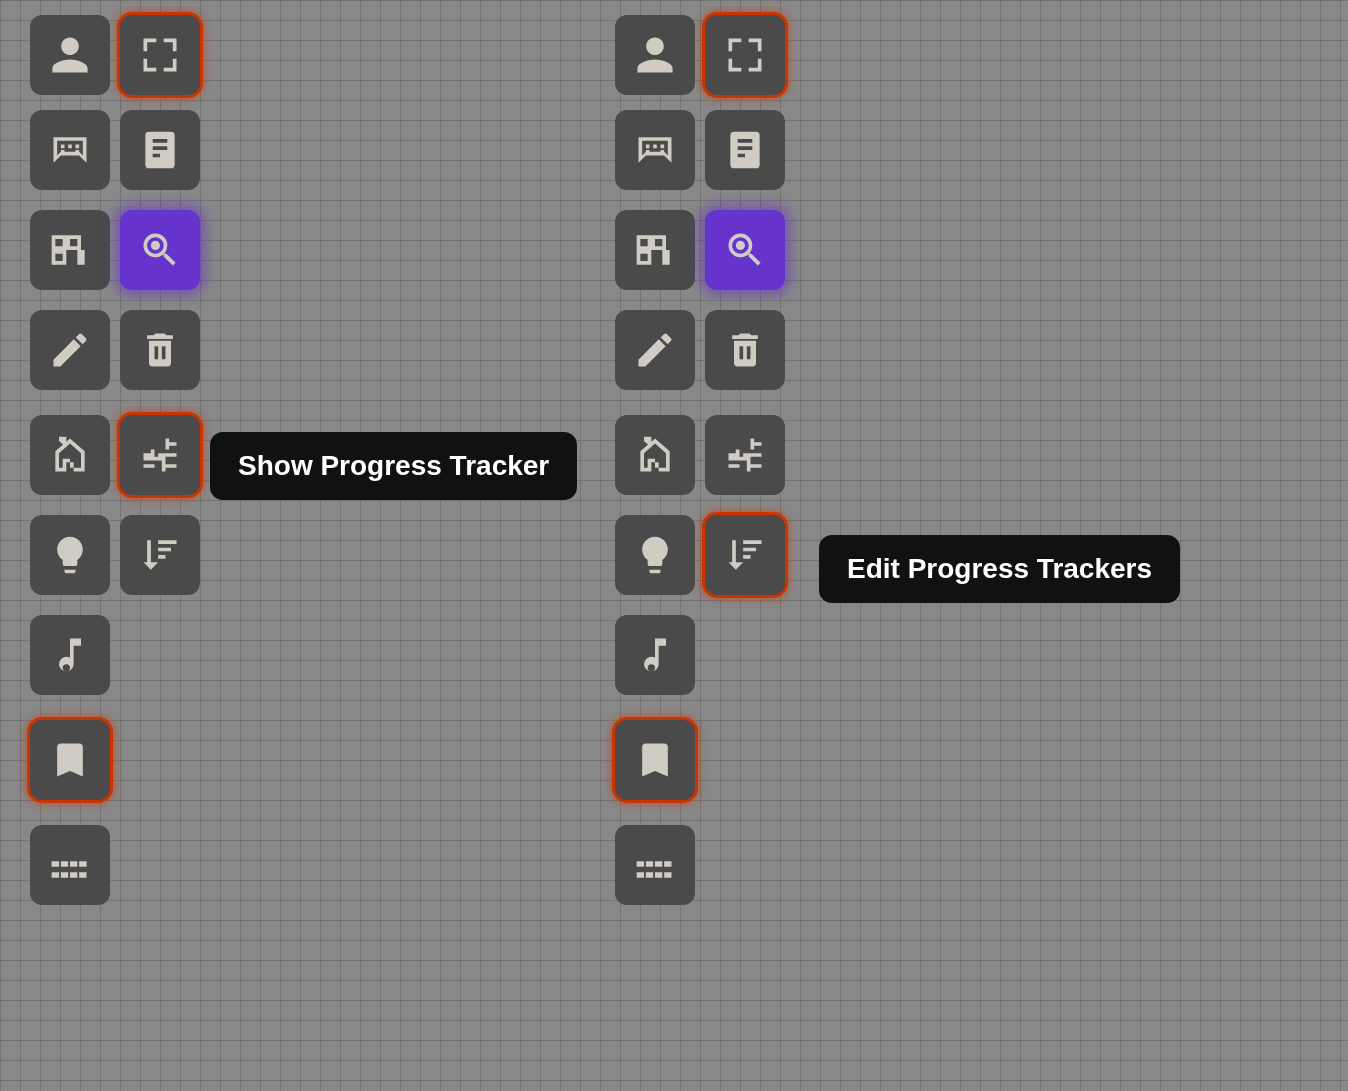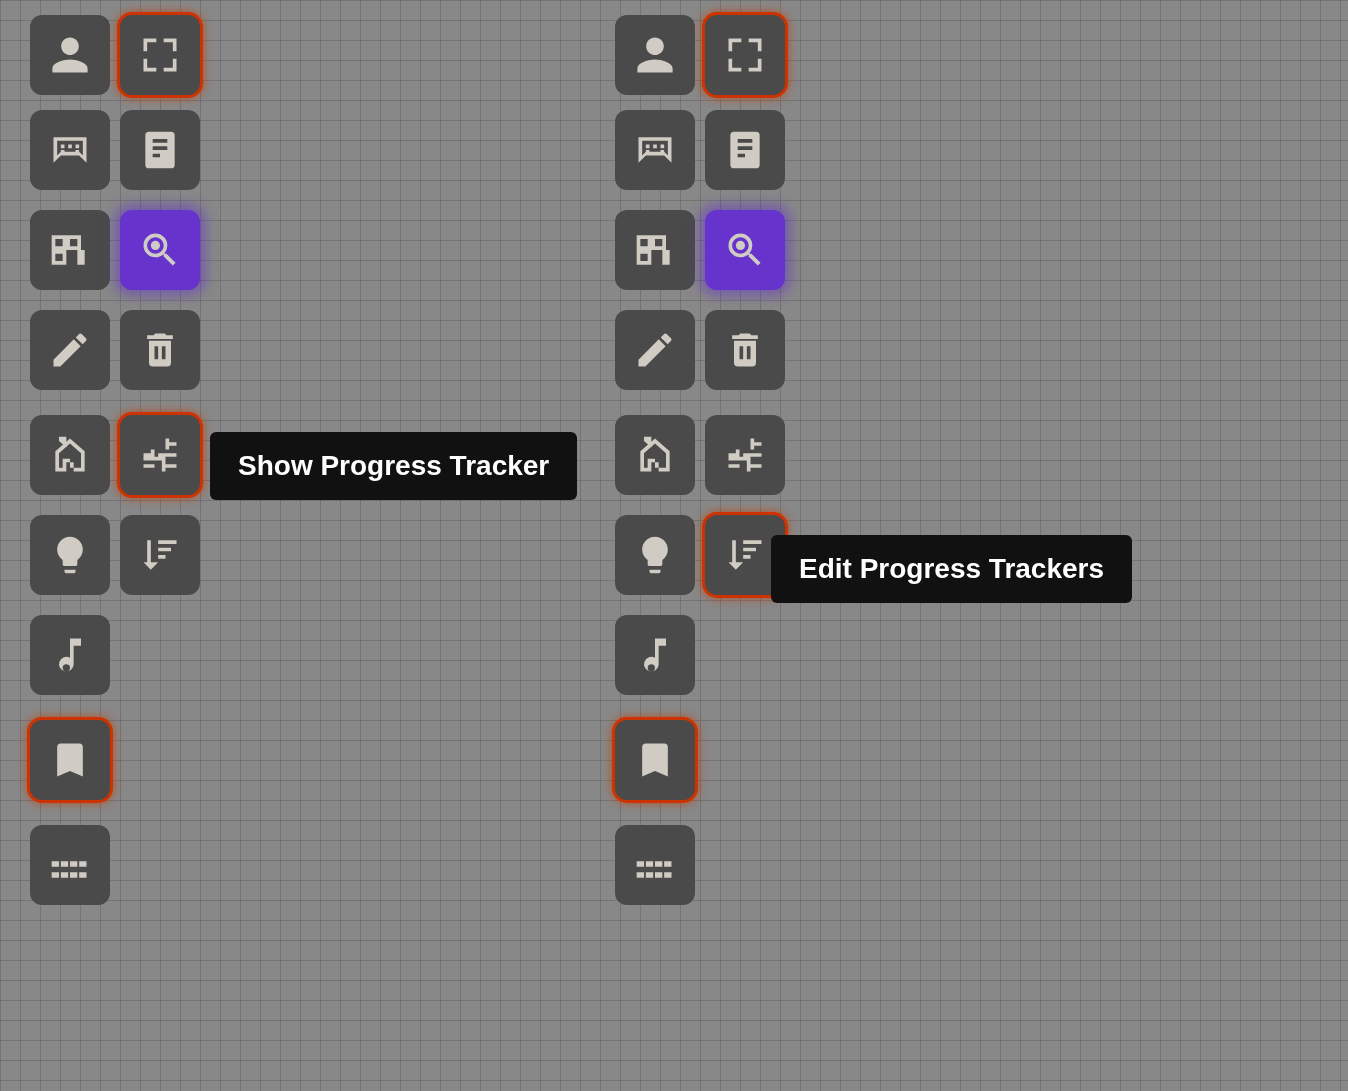--- a/index.html
+++ b/index.html
@@ -44,21 +44,21 @@
       box-shadow: 0 0 0 0px transparent, 0 0 12px 6px rgba(100, 50, 200, 0.5);
     }
 
     .tooltip {
       position: absolute;
       background: #111111;
       color: #ffffff;
       font-size: 28px;
       font-weight: bold;
       padding: 18px 28px;
-      border-radius: 6px;
+      border-radius: 13px;
       white-space: nowrap;
       pointer-events: none;
     }
 
     
     
 
     
     
     
@@ -254,15 +254,15 @@
       <path d="M3 17v2h6v-2H3zm0-4v2h12v-2H3zm12 8v-2h6v-2h-6v-2h-2v6h2zM7 9v2H3v2h4v2h2V9H7zm14 4v-2H11v2h10zm-6-4h2V7h4V5h-4V3h-2v6z"></path>
     </svg>
 </div>
 
 <div class="icon-btn red-border" style="left:705px;top:515px;">
   <svg viewBox="0 0 24 24">
       <path d="M7 16H3l4 4 4-4H7V4H5v12zm4-12v2h10V4H11zm0 4v2h7V8h-7zm0 4v2h4v-2h-4z"></path>
     </svg>
 </div>
 
-<div class="tooltip" style="left:771px;top:535px;">
+<div class="tooltip" style="left:819px;top:535px;">
   <span>Edit Progress Trackers</span>
 </div>
 
 </body></html>

